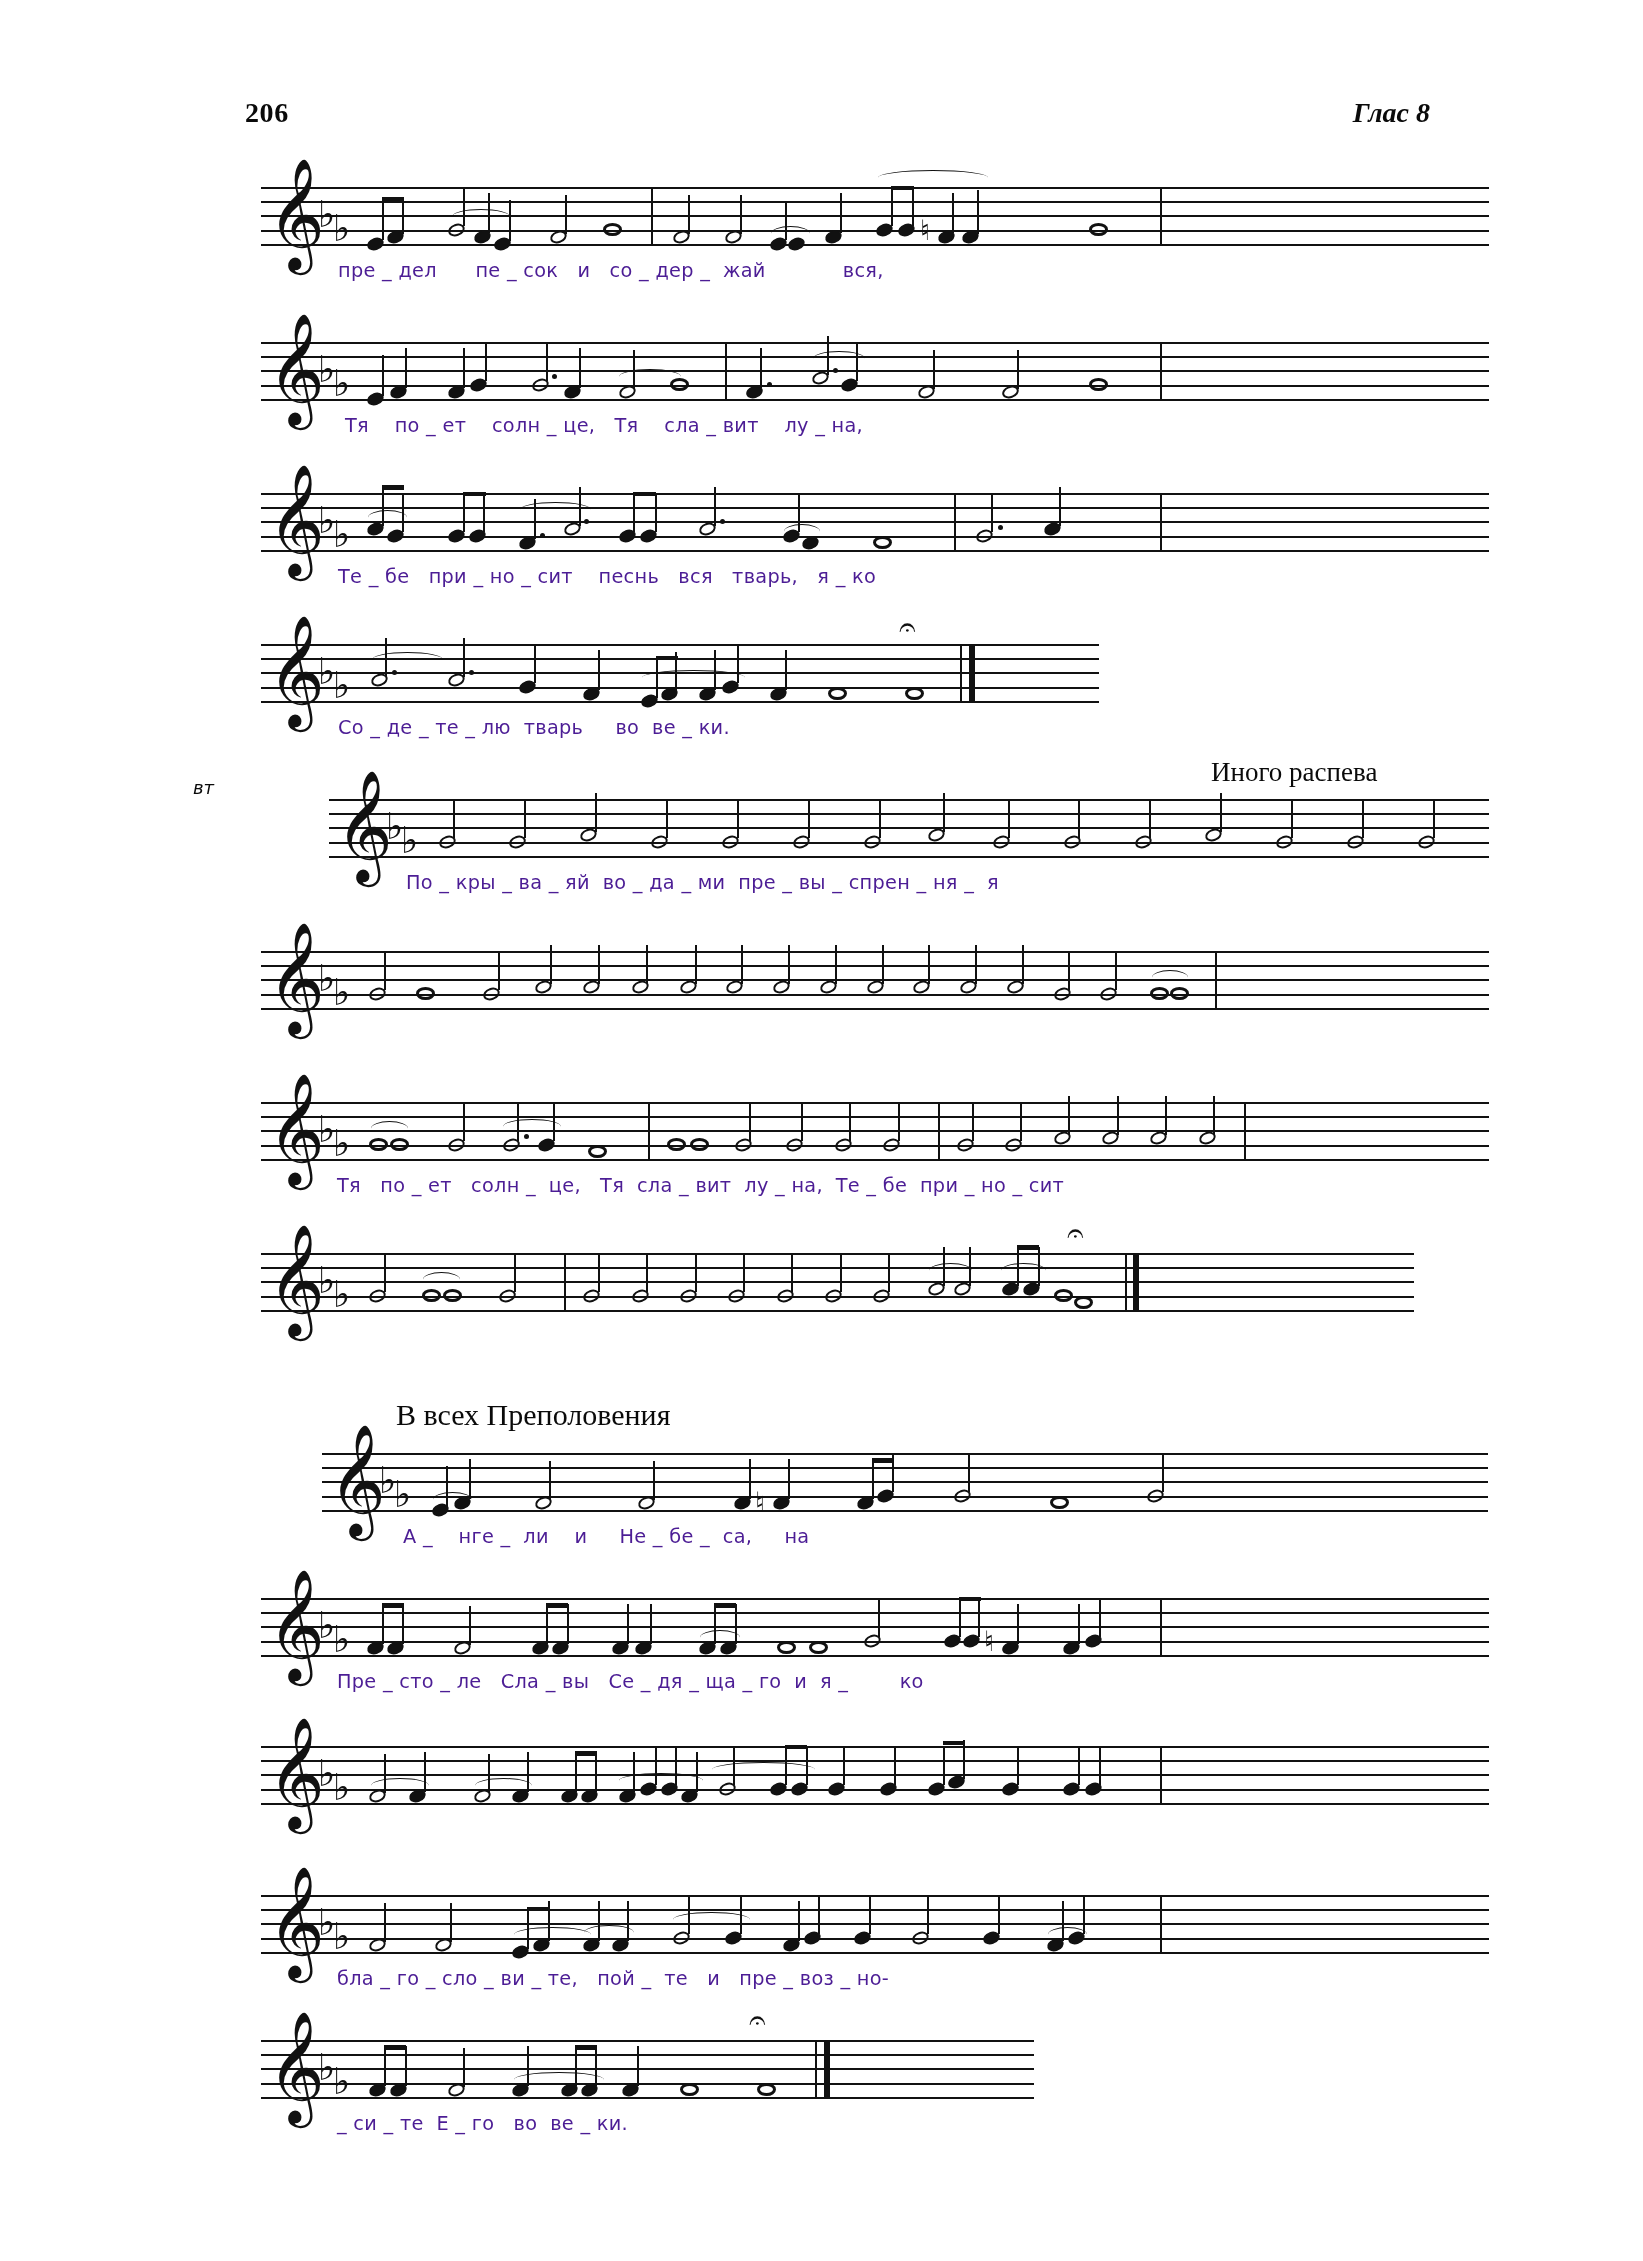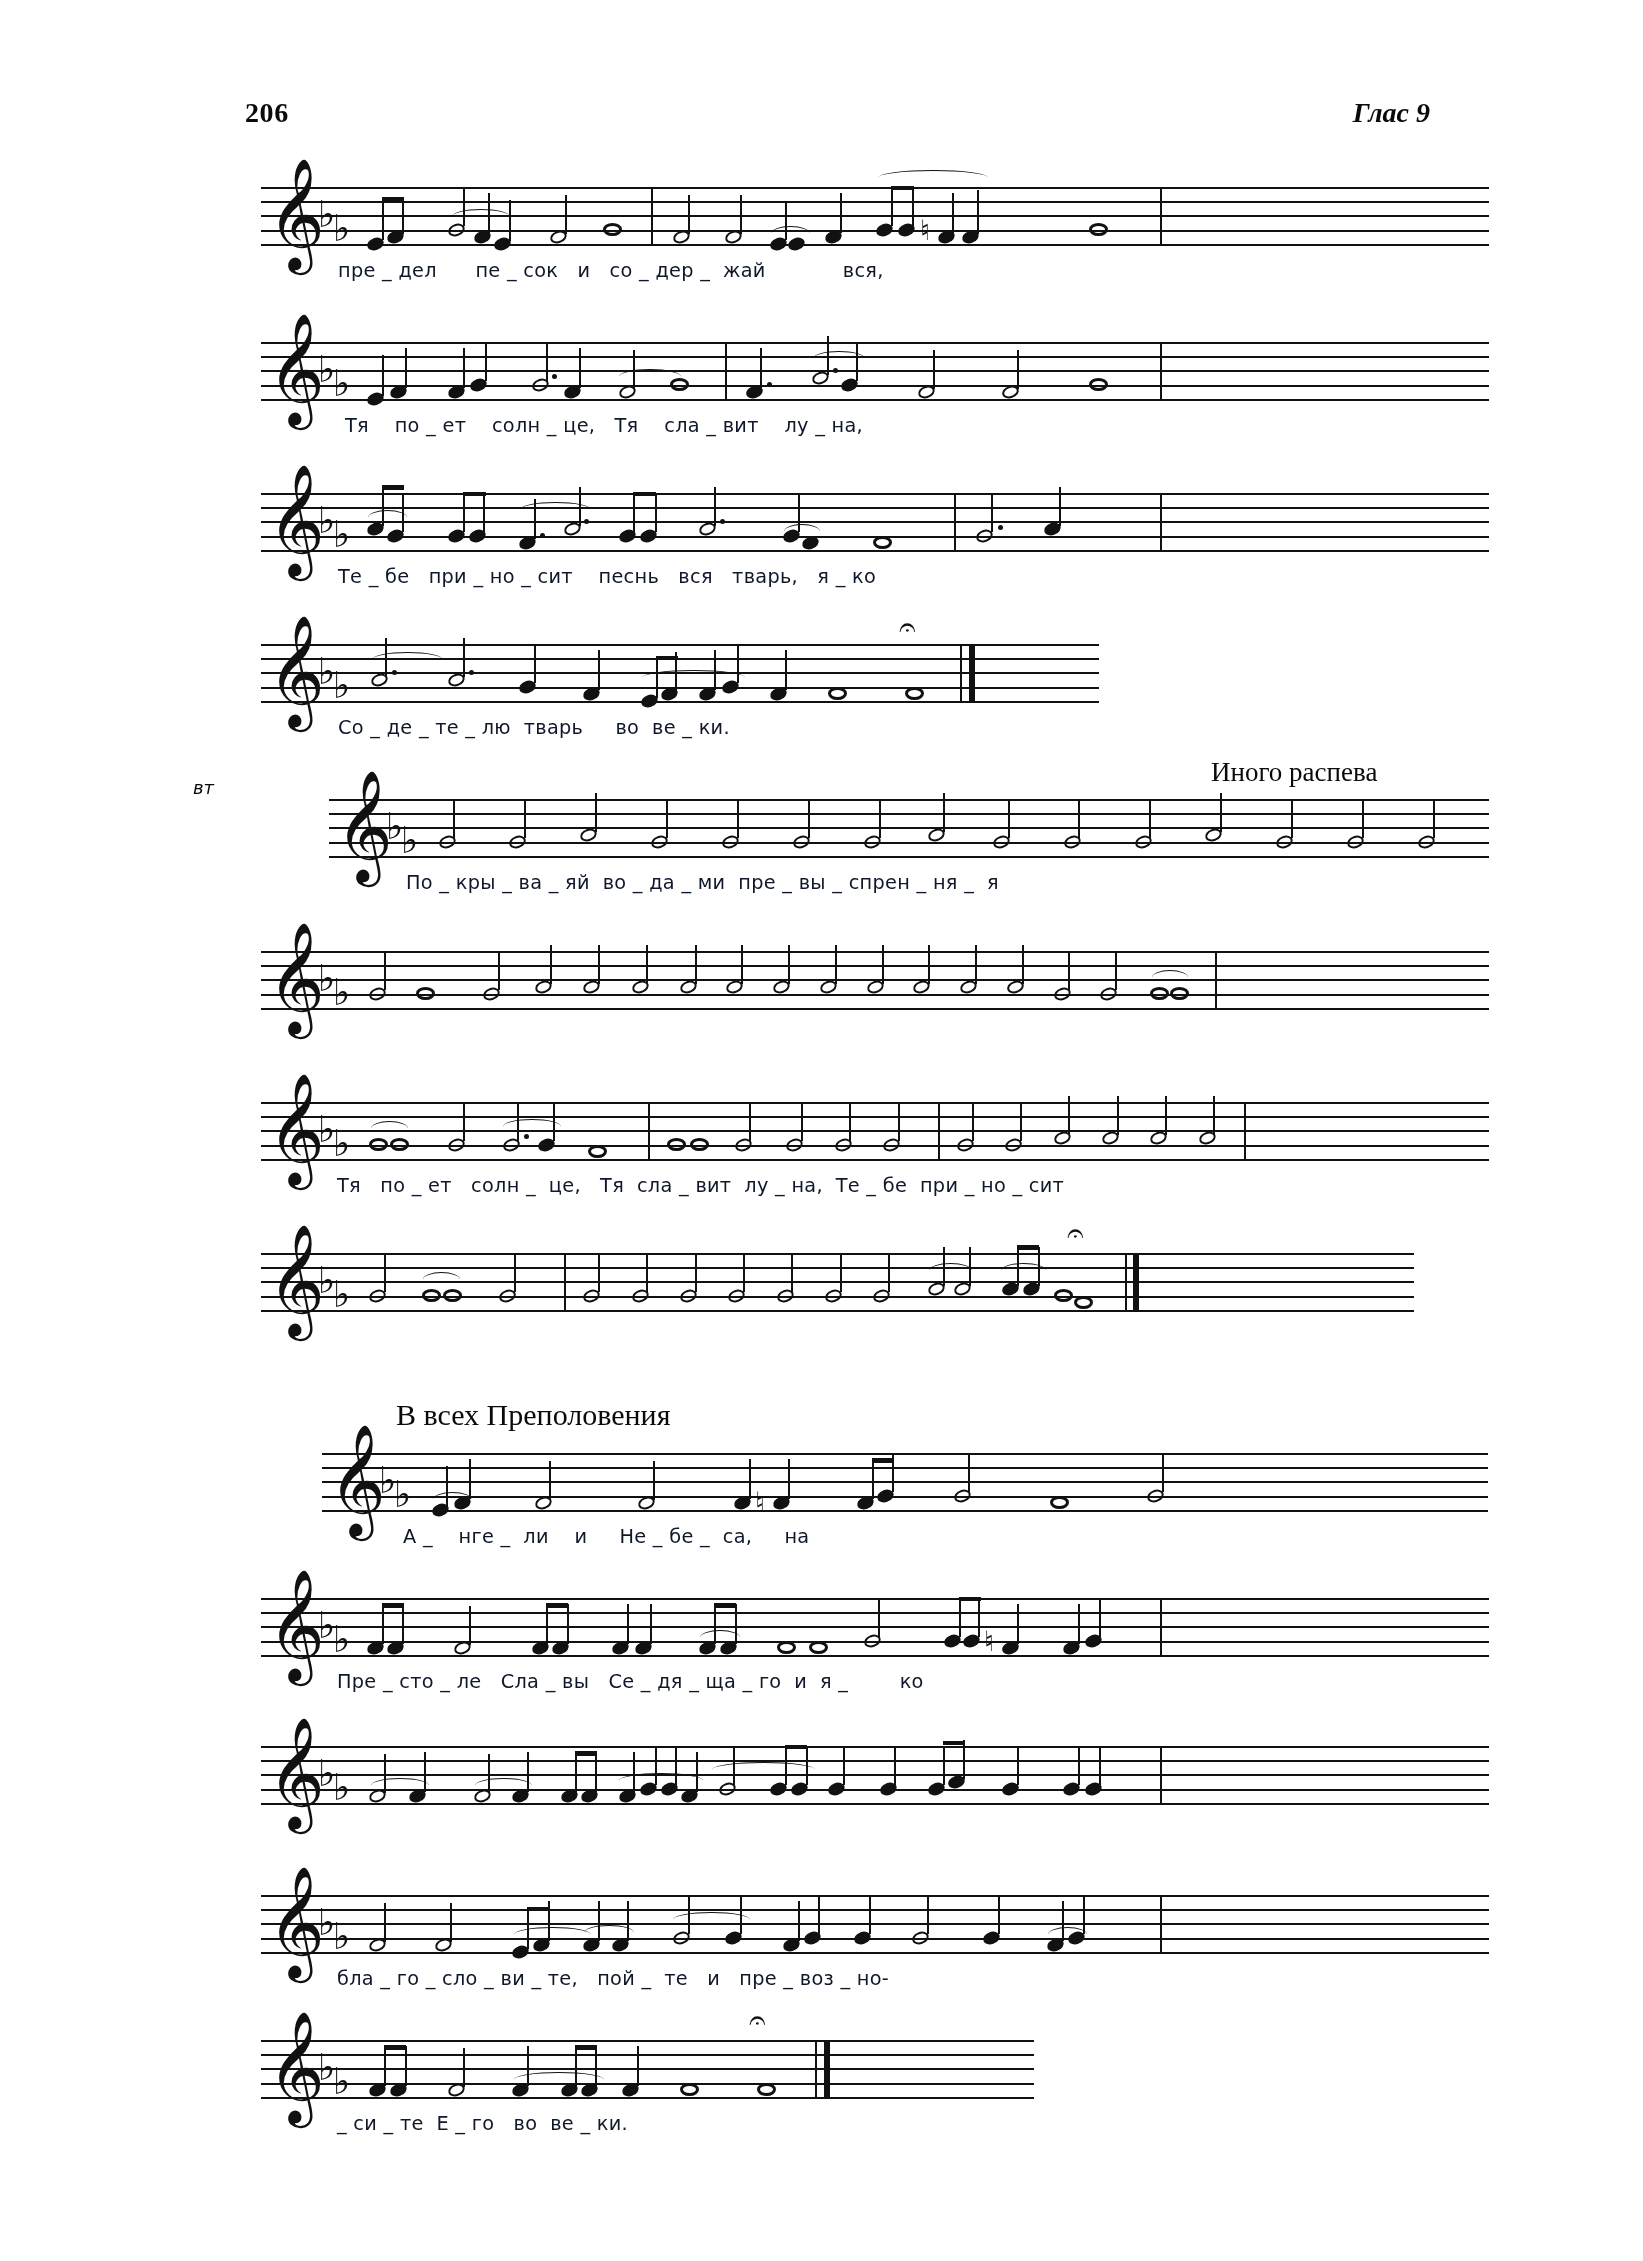--- a/index.html
+++ b/index.html
@@ -176,21 +176,21 @@
 
   
   .lyrics {
     position: absolute;
     left: 0;
     right: 0;
     font-family: "DejaVu Sans", sans-serif;
     font-size: 19.3px;
     letter-spacing: 0.3px;
     white-space: pre;
-    color: #0f172a;
+    color: #4c1d95;
   }
 
   
   .caption {
     position: absolute;
     font-family: "Liberation Serif", serif;
     font-size: 27px;
     color: #0a0a0a;
   }
   .caption.big {
@@ -203,21 +203,21 @@
     color: #0a0a0a;
   }
 </style>
 </head>
 <body>
 
 <div class="page">
 
   <div class="header">
     <div class="page-number">206</div>
-    <div class="tone-label">Глас 9</div>
+    <div class="tone-label">Глас 8</div>
   </div>
 
   <div class="system" style="left:261px; top:187px; width:1228px;">
     <div class="staff">
       <div class="line l1"></div>
       <div class="line l2"></div>
       <div class="line l3"></div>
       <div class="line l4"></div>
       <div class="line l5"></div>
       <div class="clef">𝄞</div>

